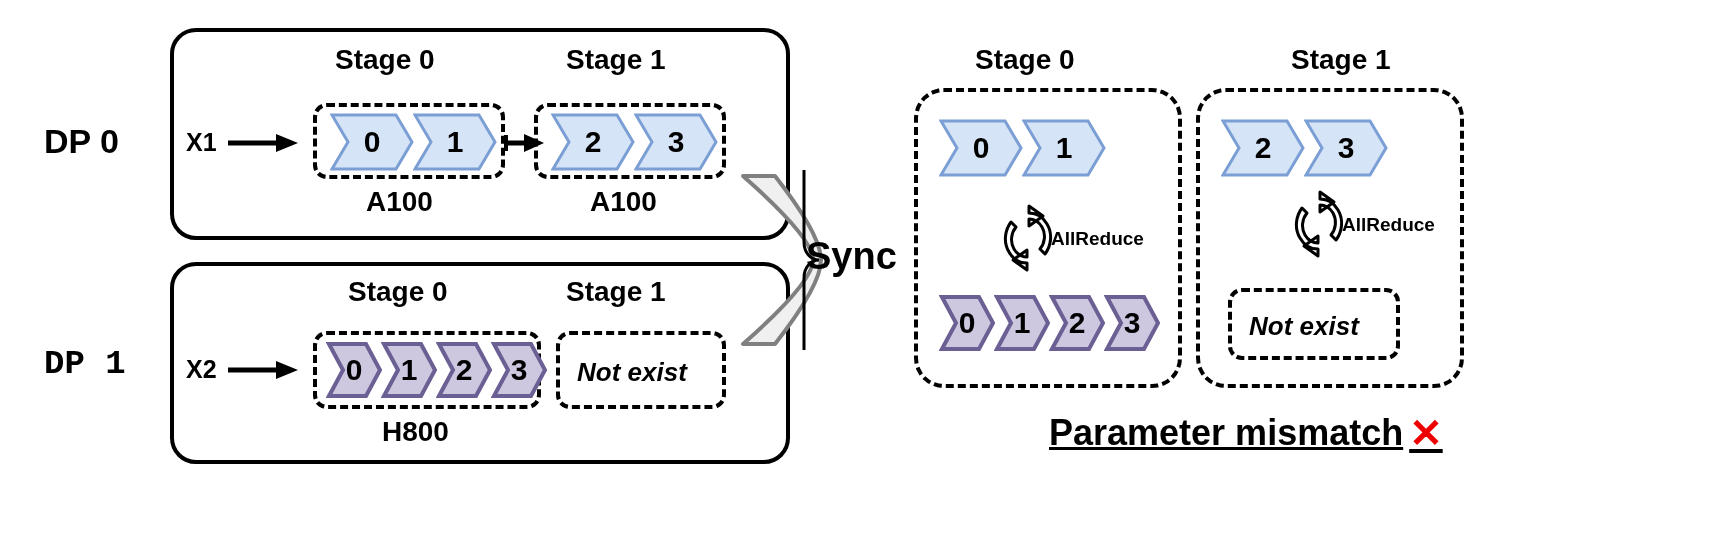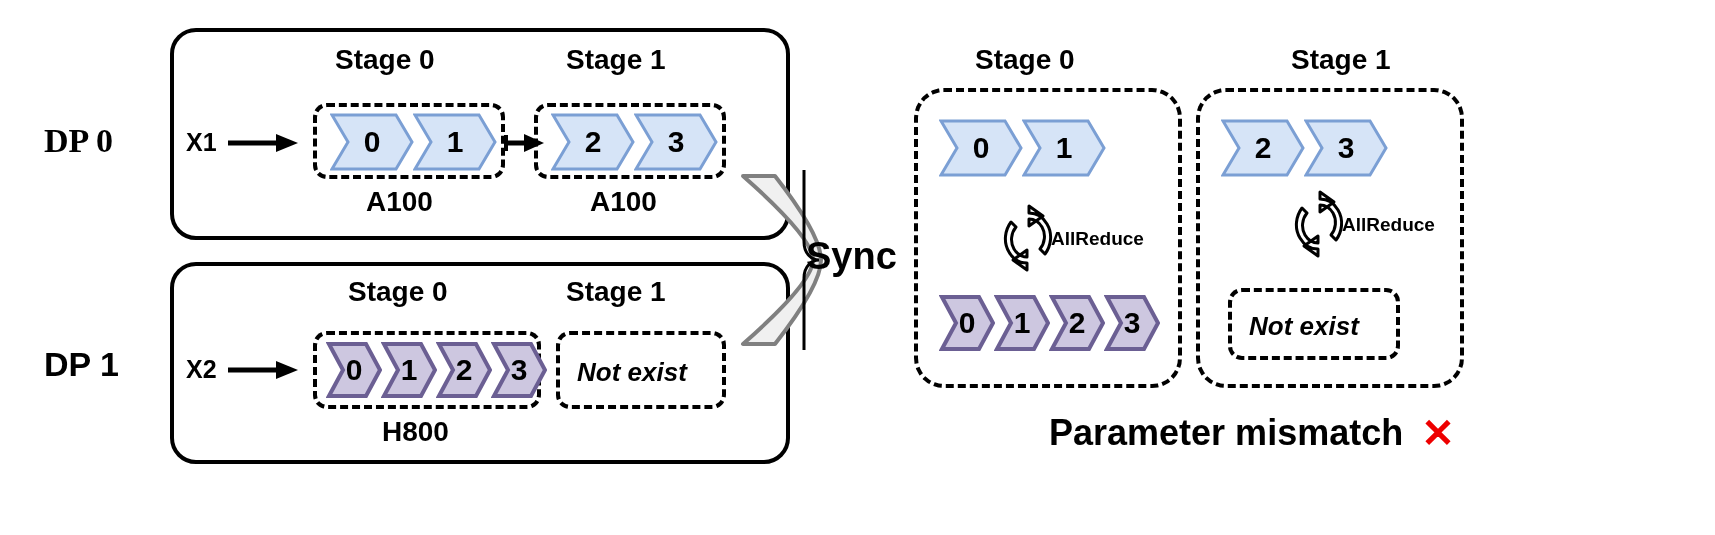--- a/index.html
+++ b/index.html
@@ -28,23 +28,23 @@
   .chev{position:relative;height:58px;display:flex;align-items:center;
         justify-content:center;font-size:30px;font-weight:bold;color:#000;
         margin-left:-1px;}
   .chev svg{position:absolute;left:0;top:0;}
   .chev span{position:relative;z-index:2;}
   svg.icon{display:block;overflow:visible;}
 </style>
 </head>
 <body>
 
-<div class="abs dp-lbl" style="left:44px;top:122px;font-family:Liberation Serif, serif;">DP 0</div>
-
-<div class="abs dp-lbl" style="left:44px;top:345px;">DP 1</div>
+<div class="abs dp-lbl" style="left:44px;top:122px;">DP 0</div>
+
+<div class="abs dp-lbl" style="left:44px;top:345px;font-family:Liberation Mono, monospace;">DP 1</div>
 
 <div class="abs dp-box" style="left:170px;top:28px;width:620px;height:212px;"></div>
 
 <div class="abs stage-lbl" style="left:335px;top:44px;">Stage 0</div>
 
 <div class="abs stage-lbl" style="left:566px;top:44px;">Stage 1</div>
 
 <div class="abs x-lbl" style="left:186px;top:128px;">X1</div>
 <svg class="abs icon" style="left:228px;top:131px;" width="72" height="24" viewBox="0 0 72 24">
   <line x1="0" y1="12" x2="52" y2="12" stroke="#000" stroke-width="5"></line>
@@ -221,16 +221,16 @@
   <path d="M14,22 C8,30 6,42 12,52 C16,59 23,63 30,63 L30,70 L16,60 L30,50 L30,57
            C25,57 20,54 17,49 C13,42 14,33 19,27 Z" fill="#fff" stroke="#000" stroke-width="3" stroke-linejoin="round"></path>
   <path d="M48,54 C54,46 56,34 50,24 C46,17 39,13 32,13 L32,6 L46,16 L32,26 L32,19
            C37,19 42,22 45,27 C49,34 48,43 43,49 Z" fill="#fff" stroke="#000" stroke-width="3" stroke-linejoin="round"></path>
 </svg>
 <div class="abs ar-lbl" style="left:1342px;top:214px;">AllReduce</div>
 
 <div class="abs dash-box" style="left:1228px;top:288px;width:172px;height:72px;"></div>
 <div class="abs notexist" style="left:1249px;top:311px;">Not exist</div>
 
-<div class="abs" style="left:1049px;top:412px;display:flex;align-items:center;gap:18px;">
+<div class="abs" style="left:1049px;top:412px;display:flex;align-items:center;gap:6px;text-decoration:underline;">
   <div class="mismatch-lbl">Parameter mismatch</div>
   <div class="xmark">✕</div>
 </div>
 
 </body></html>

